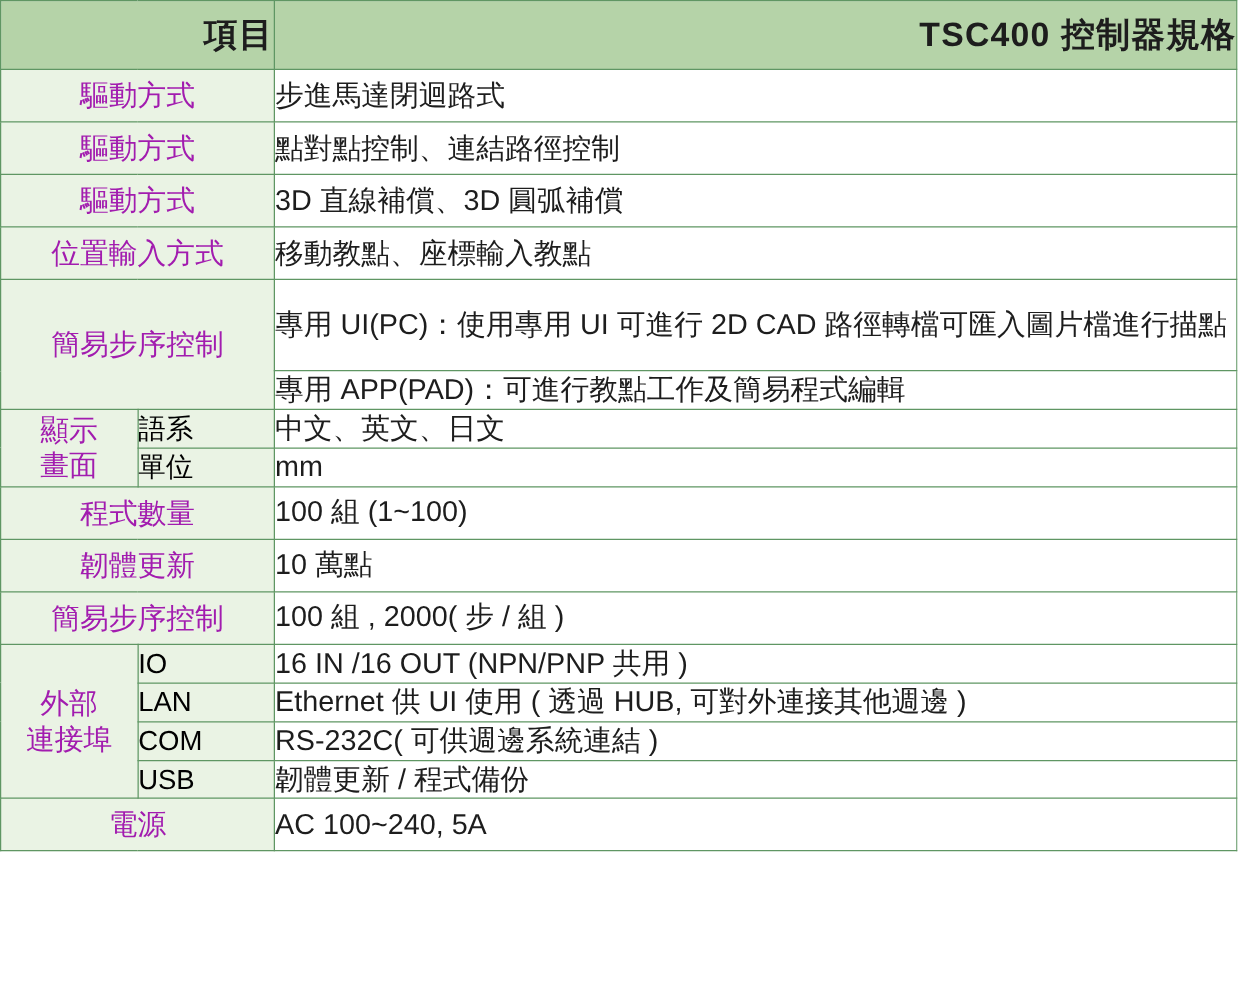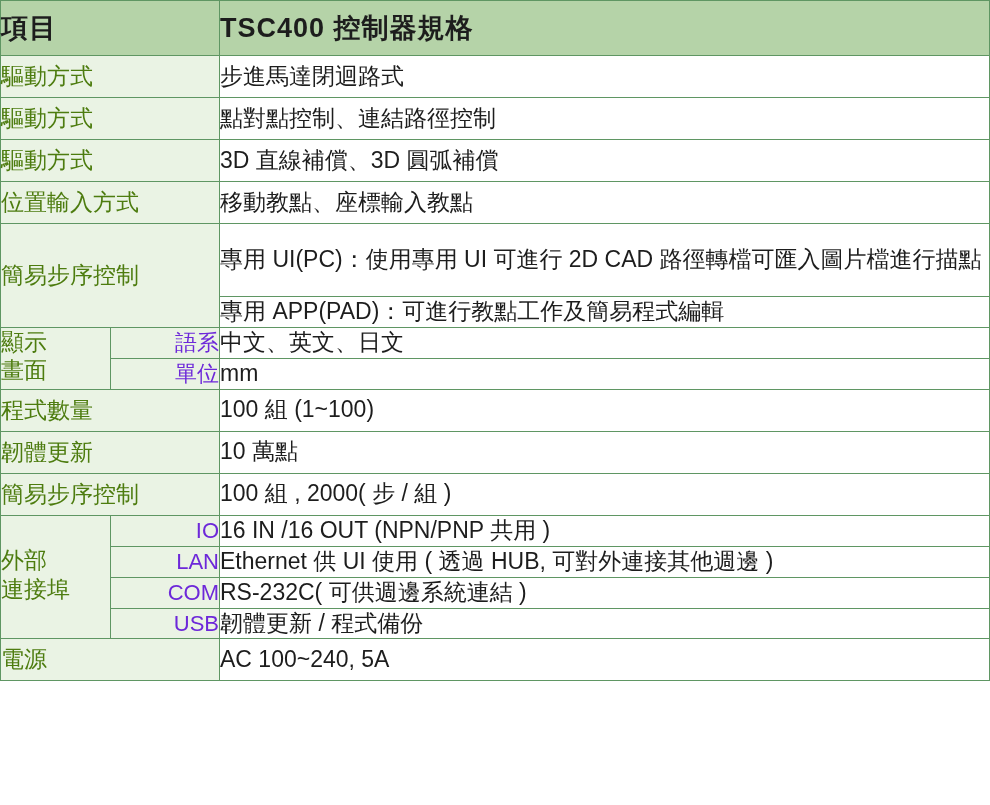--- a/index.html
+++ b/index.html
@@ -23,39 +23,38 @@
     border: 1px solid #5f9663;
     padding: 0;
     vertical-align: middle;
   }
   
   .hdr {
     background: #b5d3a8;
     color: #1d1d1d;
     font-size: 27px;
     font-weight: bold;
-    text-align: left;
+    text-align: right;
     height: 54px;
     letter-spacing: 1px;
   }
   .hdr-item { width: 218px; }
   
   .lbl {
     background: #eaf3e4;
-    text-align: left;
+    text-align: center;
     font-size: 23px;
-    color: #4d7c0f;
+    color: #a21caf;
     height: 41px;
-    font-family: Liberation Mono, monospace;
   }
   .lbl-sub {
     background: #eaf3e4;
-    text-align: right;
+    text-align: left;
     font-size: 22px;
-    color: #6d28d9;
+    color: #000000;
   }
   .lbl-two {
     line-height: 1.25;
   }
   
   .val {
     background: #ffffff;
     text-align: left;
     font-size: 23px;
     padding: 6px 0 6px 12px;

